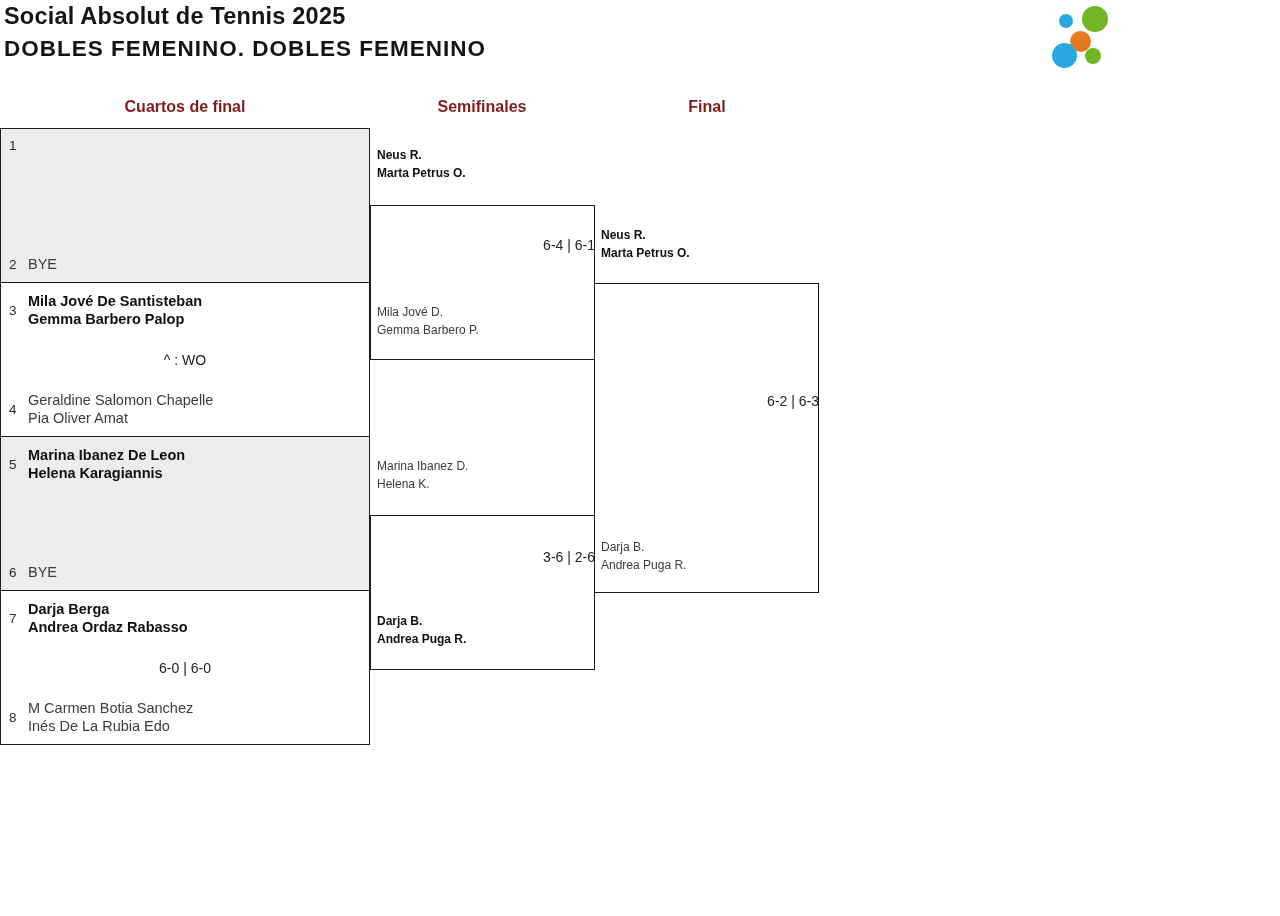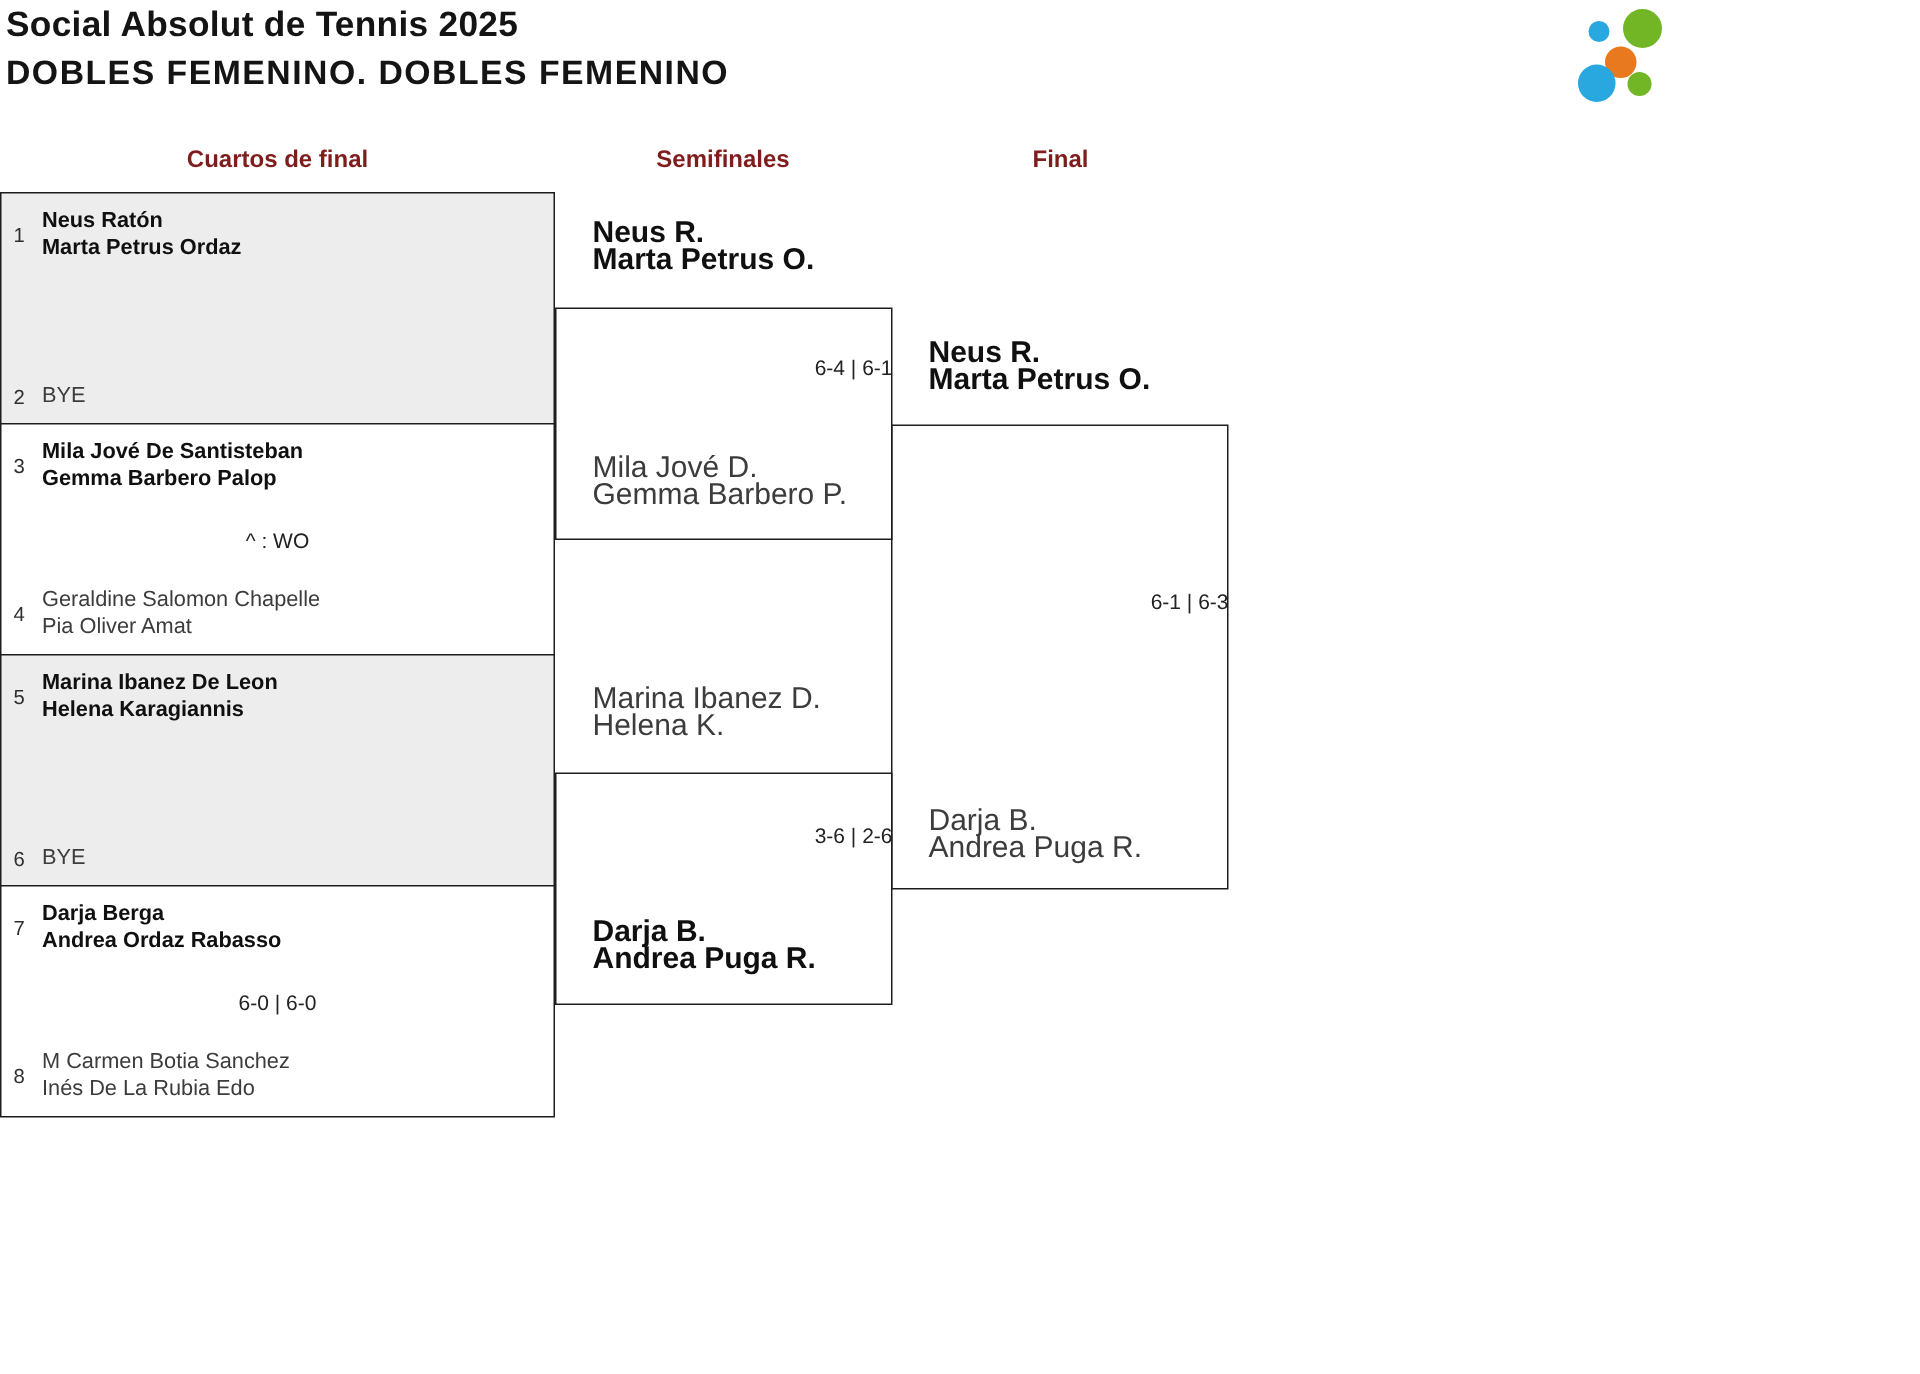--- a/index.html
+++ b/index.html
@@ -44,22 +44,22 @@
   .names.winner { font-weight:700; color:#101010; }
   .mid   { position:absolute; left:0; right:0; top:50%; transform:translateY(-50%);
            text-align:center; font-size:14px; color:#222; }
 
   
   .conn { position:absolute; border:1px solid #1d1d1d; background:transparent; }
   .sf1-box   { left:370px; top:205px; width:225px; height:155px; }
   .sf2-box   { left:370px; top:515px; width:225px; height:155px; }
   .final-box { left:594px; top:283px; width:225px; height:310px; }
 
-  .adv-label { position:absolute; font-size:20px; line-height:18px; color:#3c3c3c;
-               white-space:nowrap;margin-left:18px; }
+  .adv-label { position:absolute; font-size:12px; line-height:18px; color:#3c3c3c;
+               white-space:nowrap; }
   .adv-label.winner { font-weight:700; color:#101010; }
   .lbl-sf1-top    { left:377px; top:146px; }
   .lbl-sf1-bottom { left:377px; top:303px; }
   .lbl-sf2-top    { left:377px; top:457px; }
   .lbl-sf2-bottom { left:377px; top:612px; }
   .lbl-final-top    { left:601px; top:226px; }
   .lbl-final-bottom { left:601px; top:538px; }
 
   .conn-score { position:absolute; width:225px; text-align:right; font-size:14px;
                 color:#222; }
@@ -85,24 +85,20 @@
   <div class="round-h rh1">Cuartos de final</div>
   <div class="round-h rh2">Semifinales</div>
   <div class="round-h rh3">Final</div>
 </div>
 
 <div class="qf-col">
 
   <div class="match shaded">
     <div class="team team-top">
       <span class="seed">1</span>
-      <div class="names winner">
-        <div>Neus Ratón</div>
-        <div>Marta Petrus Ordaz</div>
-      </div>
     </div>
     <div class="mid"></div>
     <div class="team team-bottom">
       <span class="seed">2</span>
       <div class="names">
         <div>BYE</div>
       </div>
     </div>
   </div>
 
@@ -182,17 +178,17 @@
 <div class="conn-score score-sf2">3-6 | 2-6</div>
 <div class="adv-label winner lbl-sf2-bottom">
   <div>Darja B.</div>
   <div>Andrea Puga R.</div>
 </div>
 
 <div class="adv-label winner lbl-final-top">
   <div>Neus R.</div>
   <div>Marta Petrus O.</div>
 </div>
-<div class="conn-score score-final">6-1 | 6-3</div>
+<div class="conn-score score-final">6-2 | 6-3</div>
 <div class="adv-label lbl-final-bottom">
   <div>Darja B.</div>
   <div>Andrea Puga R.</div>
 </div>
 
 </body></html>

